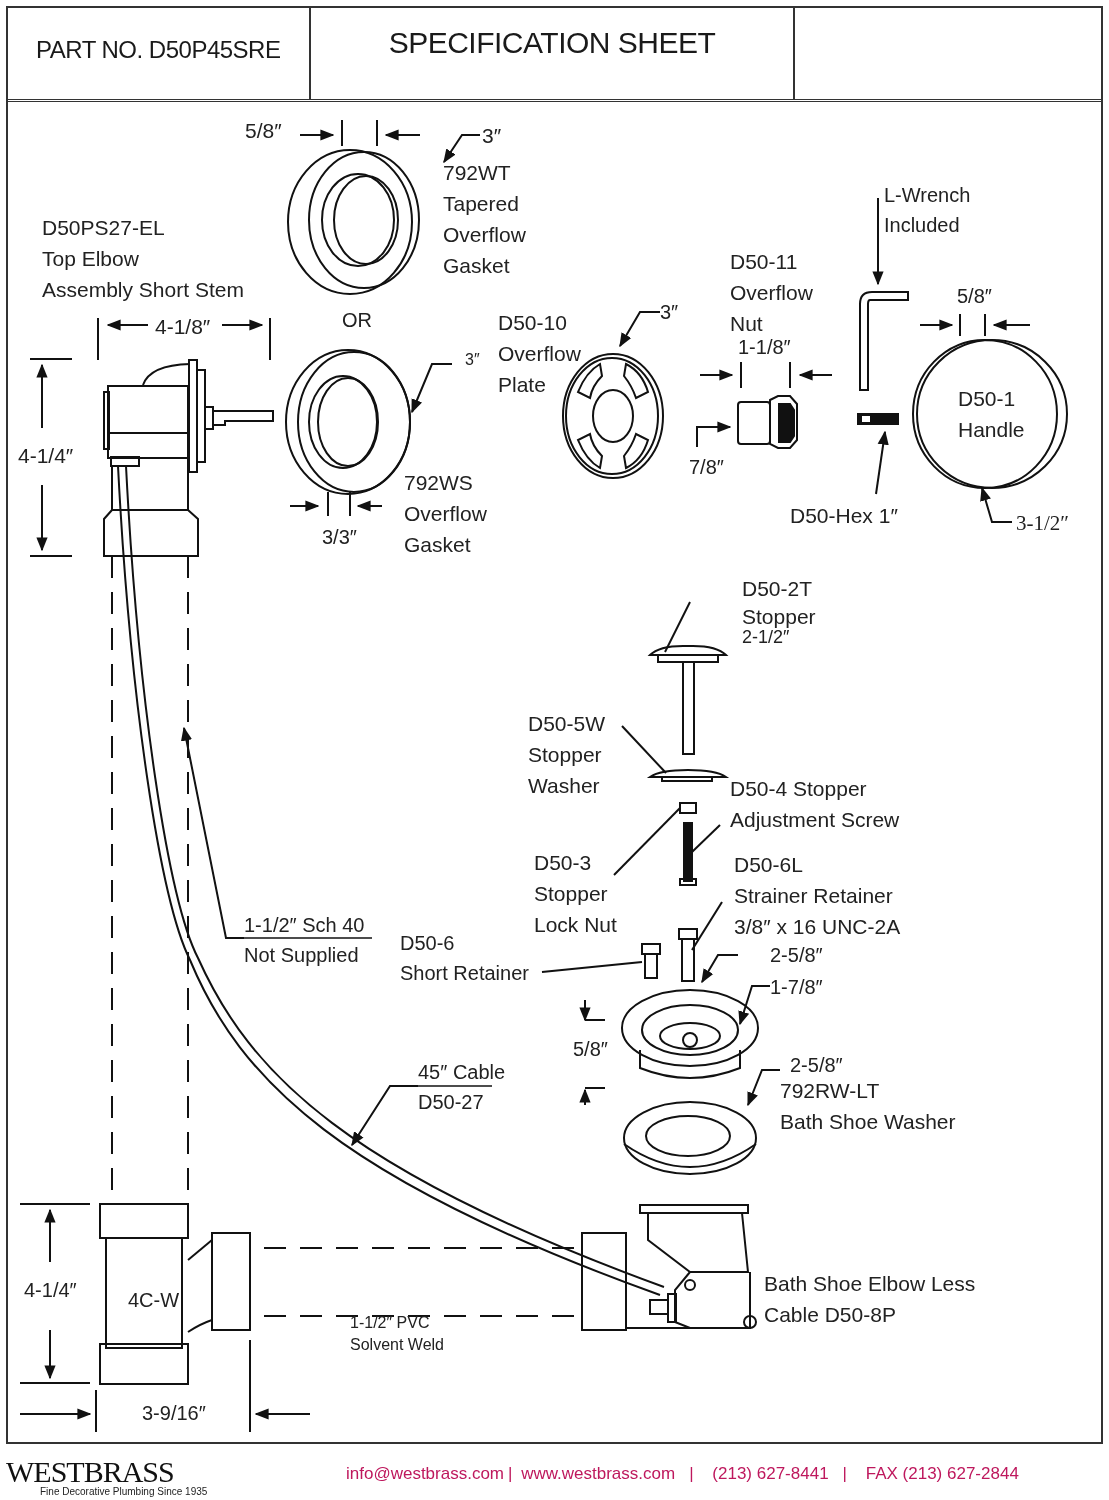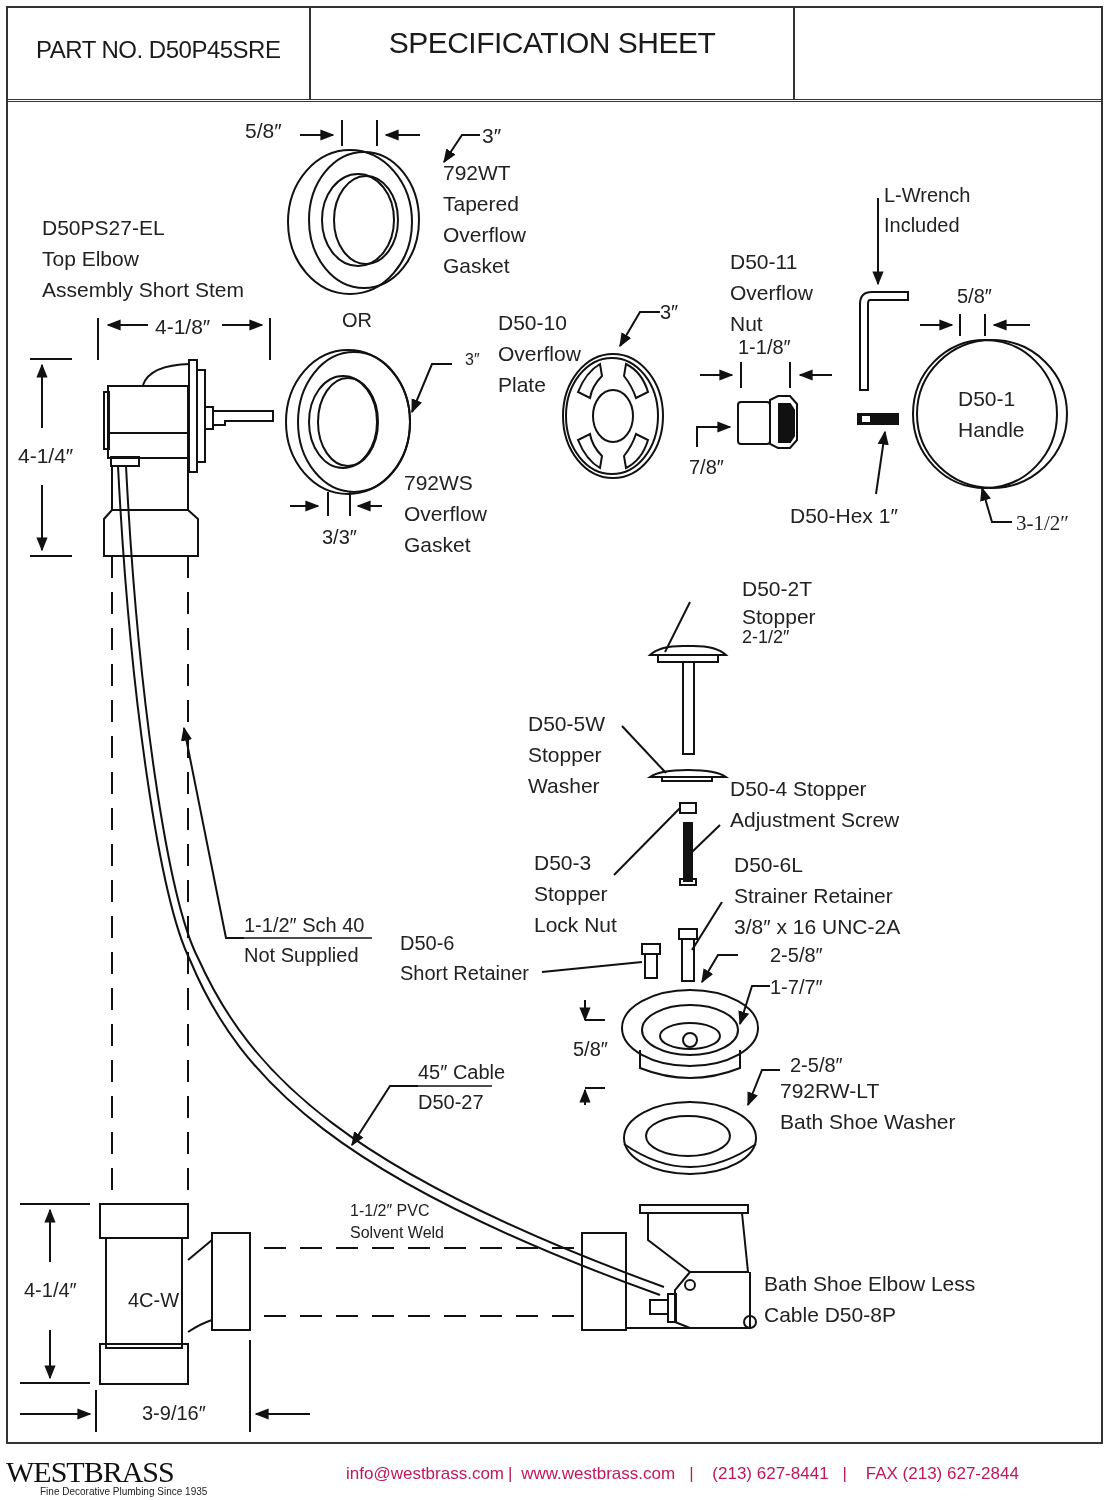--- a/index.html
+++ b/index.html
@@ -309,38 +309,38 @@
 <div class="lbl md" style="left:400px;top:928px;">
   <div>D50-6</div>
   <div>Short Retainer</div>
 </div>
 <div class="lbl md" style="left:244px;top:910px;">
   <div>1-1/2″ Sch 40</div>
   <div>Not Supplied</div>
 </div>
 
 <div class="lbl md" style="left:770px;top:940px;">2-5/8″</div>
-<div class="lbl md" style="left:770px;top:972px;">1-7/7″</div>
+<div class="lbl md" style="left:770px;top:972px;">1-7/8″</div>
 <div class="lbl md" style="left:573px;top:1034px;">5/8″</div>
 
 <div class="lbl md" style="left:790px;top:1050px;">2-5/8″</div>
 <div class="lbl" style="left:780px;top:1075px;">
   <div>792RW-LT</div>
   <div>Bath Shoe Washer</div>
 </div>
 
 <div class="lbl md" style="left:418px;top:1057px;">
   <div>45″ Cable</div>
   <div>D50-27</div>
 </div>
 
 <div class="lbl md" style="left:24px;top:1275px;">4-1/4″</div>
 <div class="lbl md" style="left:128px;top:1285px;">4C-W</div>
 <div class="lbl md" style="left:142px;top:1398px;">3-9/16″</div>
-<div class="lbl sm" style="left:350px;top:1200px;">
+<div class="lbl sm" style="left:350px;top:1312px;">
   <div>1-1/2″ PVC</div>
   <div>Solvent Weld</div>
 </div>
 <div class="lbl" style="left:764px;top:1268px;">
   <div>Bath Shoe Elbow Less</div>
   <div>Cable D50-8P</div>
 </div>
 
 <div class="footer-logo">WESTBRASS</div>
 <div class="footer-tag">Fine Decorative Plumbing Since 1935</div>

